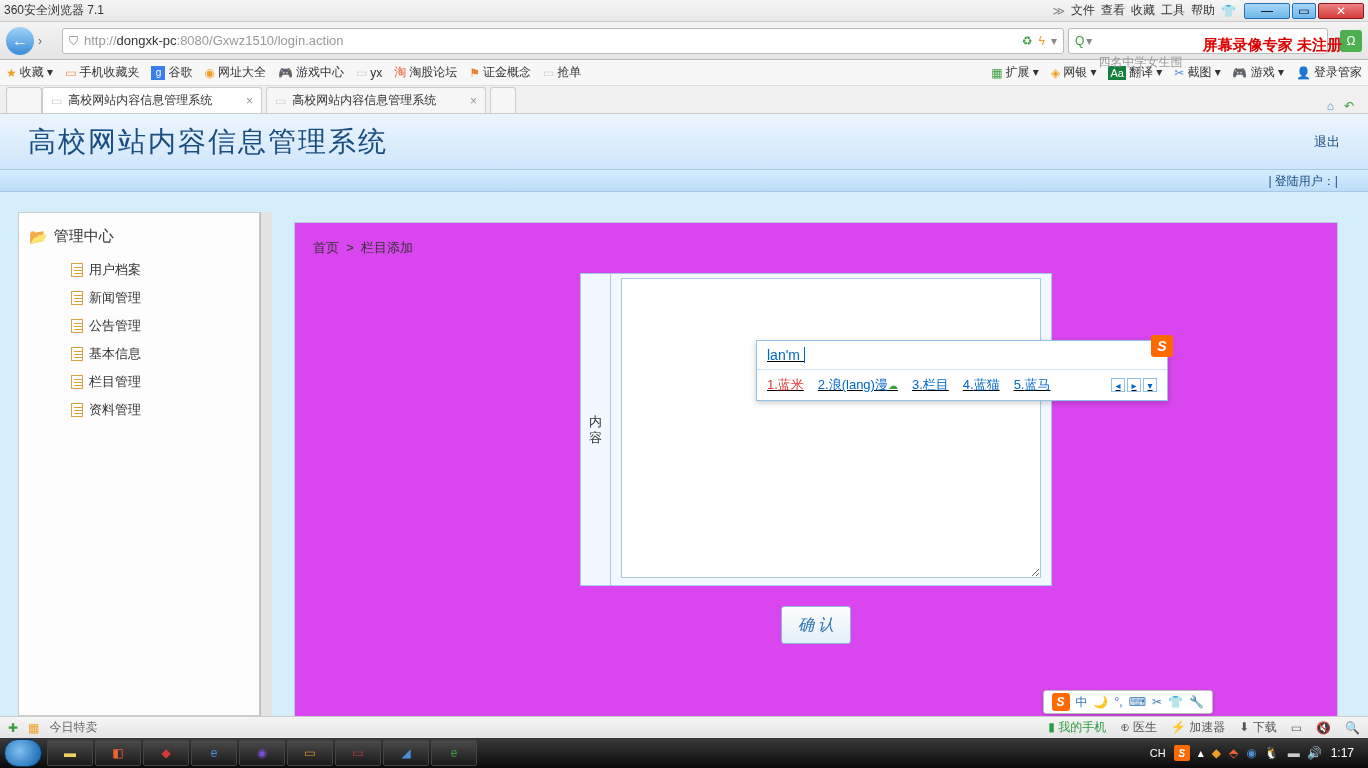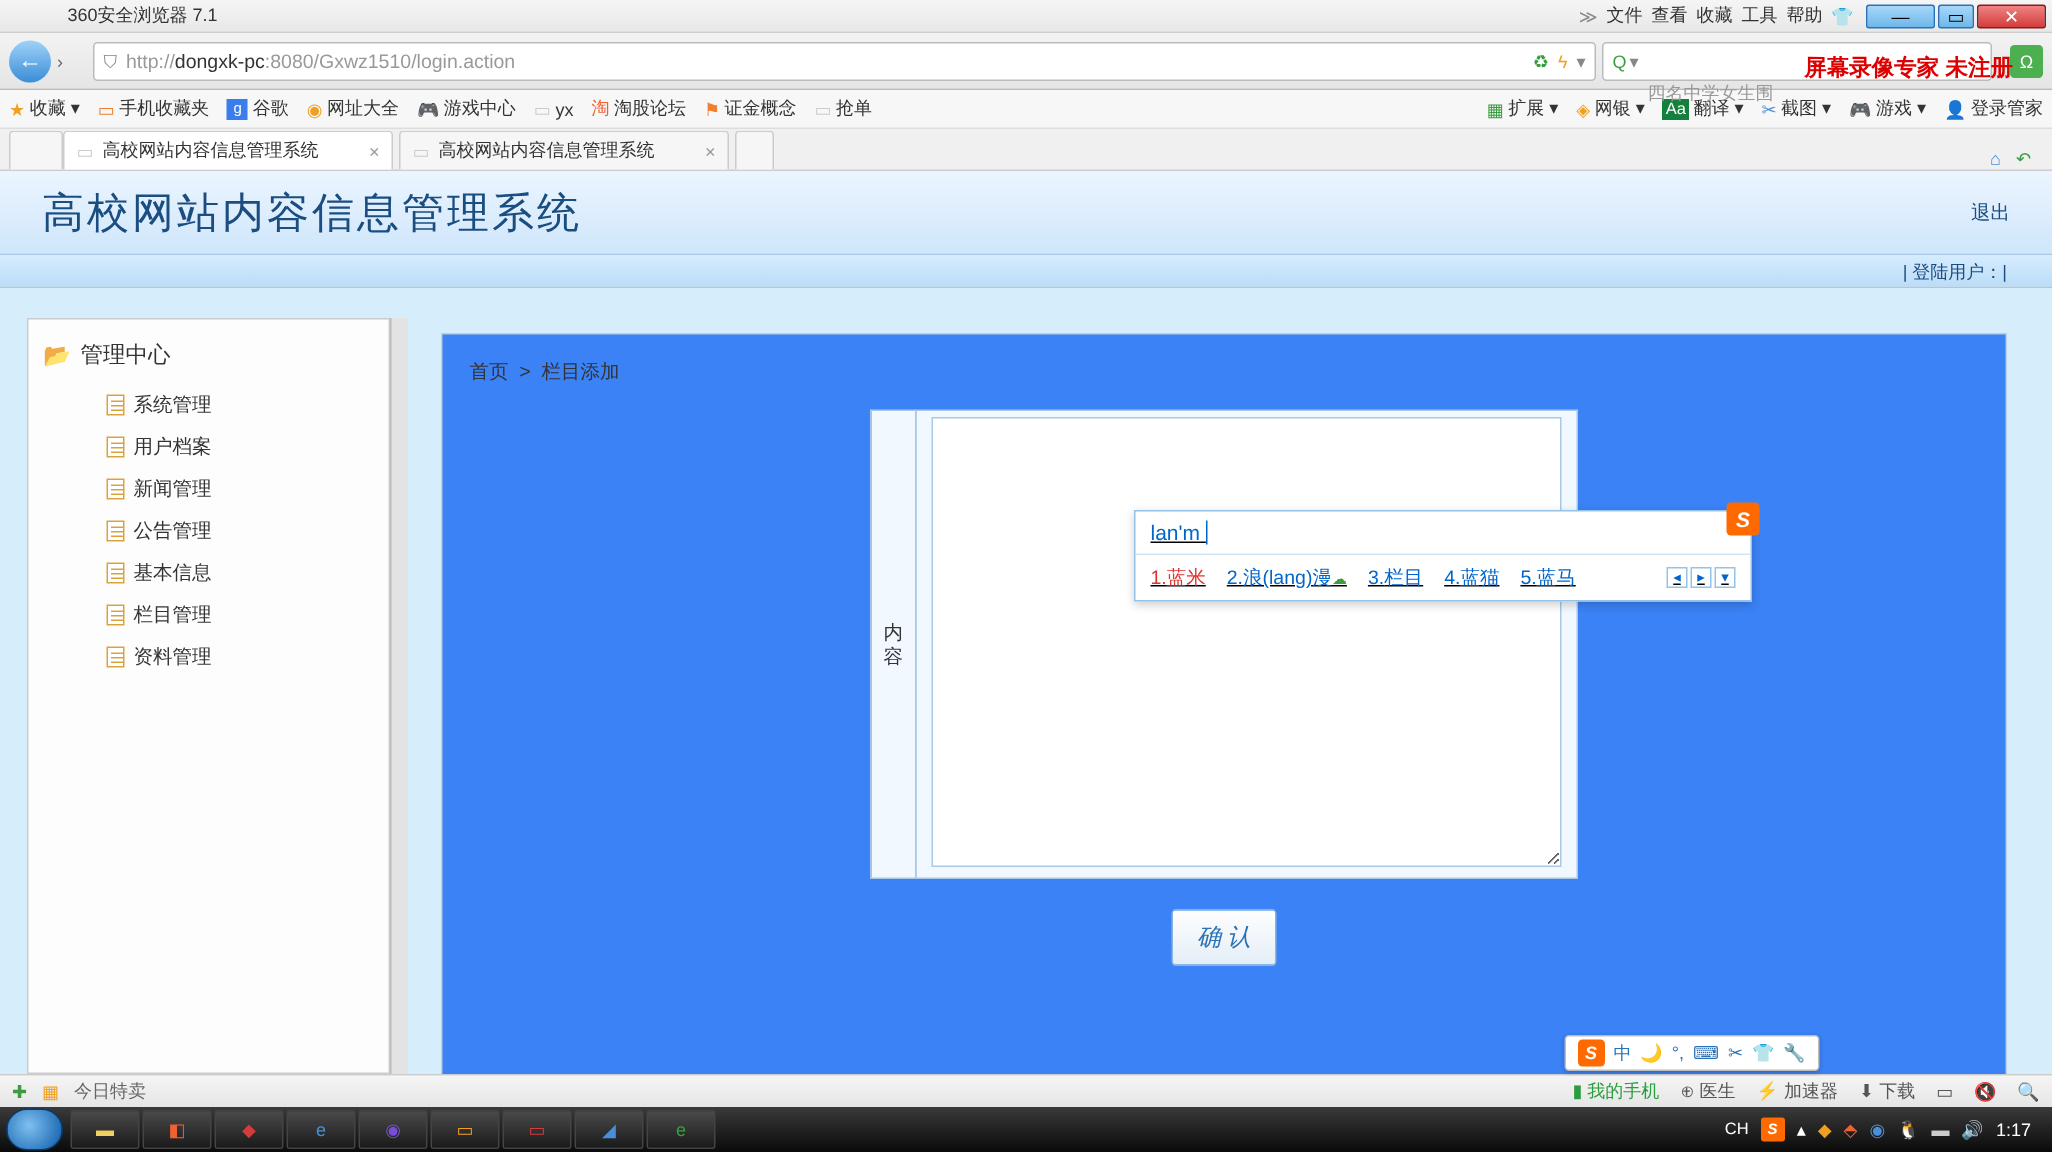--- a/index.html
+++ b/index.html
@@ -1,19 +1,19 @@
 <!DOCTYPE html>
 <html><head>
 <meta charset="utf-8">
 <style>
 * { margin: 0; padding: 0; box-sizing: border-box; font-family: "Microsoft YaHei", Arial, sans-serif; }
 body { width: 1368px; height: 768px; overflow: hidden; background: #fff; font-size: 12px; }
 
 .browser-titlebar { height: 22px; background: linear-gradient(#f5f5f5,#e8e8e8); display:flex; align-items:center; padding:0 4px; border-bottom:1px solid #ccc; }
-.browser-title { color:#333; flex:1;margin-left:41px; }
+.browser-title { color:#333; flex:1; }
 .title-menu { display:flex; gap:6px; color:#333; align-items:center; }
 .title-menu span { cursor:default; }
 .win-ctrl { width:46px; height:16px; border:1px solid #2a72b5; border-radius:2px; margin-left:2px; display:flex; align-items:center; justify-content:center; background:linear-gradient(#a7d7f9,#6fb7e9); }
 .win-ctrl.max { width:24px; }
 .win-ctrl.close { background:linear-gradient(#f08282,#d43c3c); border-color:#8b1a1a; }
 
 .addrbar { height:38px; background:linear-gradient(#f3f3f3,#e5e5e5); display:flex; align-items:center; padding:0 6px; gap:4px; border-bottom:1px solid #bbb; }
 .nav-btn { width:28px; height:28px; border-radius:14px; background:linear-gradient(#9fd2f7,#3a8dd8); display:flex; align-items:center; justify-content:center; color:#fff; font-size:16px; }
 .nav-small { width:20px; color:#666; }
 .urlbox { flex:1; height:26px; border:1px solid #bbb; border-radius:3px; background:#fff; display:flex; align-items:center; padding:0 6px; }
@@ -49,21 +49,21 @@
 .side-title { display:flex; align-items:center; gap:6px; color:#333; font-size:15px; margin-bottom:10px; }
 .side-folder { color:#e7a23c; }
 .side-list { list-style:none; padding-left:42px; }
 .side-list li { padding:5px 0; color:#333; font-size:13px; display:flex; gap:6px; align-items:center; }
 .side-file { width:12px; height:14px; border:1px solid #d9a23c; background:#fff; display:inline-block; position:relative; }
 .side-file:before { content:""; position:absolute; top:3px; left:2px; width:8px; height:1px; background:#d9a23c; box-shadow:0 3px 0 #d9a23c, 0 6px 0 #d9a23c; }
 
 .vscroll { width:12px; background:#e3e3e3; border-left:1px solid #bbb; }
 
 .main-wrap { flex:1; padding:30px 30px 0 14px; overflow:auto; }
-.main-panel { background:#3b82f6; border:1px solid #bcd; padding:10px 14px; min-height:520px; position:relative; }
+.main-panel { background:#d946ef; border:1px solid #bcd; padding:10px 14px; min-height:520px; position:relative; }
 .breadcrumb { color:#333; font-size:13px; padding:6px 4px 16px; }
 
 .form-tbl { margin:0 auto; border-collapse:collapse; }
 .form-tbl td { border:1px solid #a8c8e5; background:#f2f8ff; padding:0; }
 .lbl-cell { width:30px; text-align:center; font-size:13px; color:#333; line-height:1.2; padding:4px 6px !important; }
 .input-cell { width:436px; padding:4px 10px !important; }
 .name-input { width:150px; height:20px; border:1px solid #c9a94d; background:#fffff0; }
 .content-ta { width:420px; height:300px; border:1px solid #a8c8e5; background:#fff; resize:both; }
 
 .confirm-btn { display:block; margin:20px auto 0; width:70px; height:38px; background:linear-gradient(#fefefe,#e3eef7); border:1px solid #8ab4d8; border-radius:3px; color:#2a72b5; font-style:italic; font-family:"KaiTi",serif; font-size:16px; }
@@ -229,24 +229,20 @@
   <div class="app-login-strip">| 登陆用户：|</div>
 
   <div class="app-body">
     <div class="sidebar-wrap">
       <div class="sidebar">
         <div class="side-title">
           <span class="side-folder">📂</span>
           <span>管理中心</span>
         </div>
         <ul class="side-list">
-          <li>
-              <span class="side-file"></span>
-              <span>系统管理</span>
-            </li>
           <li>
               <span class="side-file"></span>
               <span>用户档案</span>
             </li>
           <li>
               <span class="side-file"></span>
               <span>新闻管理</span>
             </li>
           <li>
               <span class="side-file"></span>

